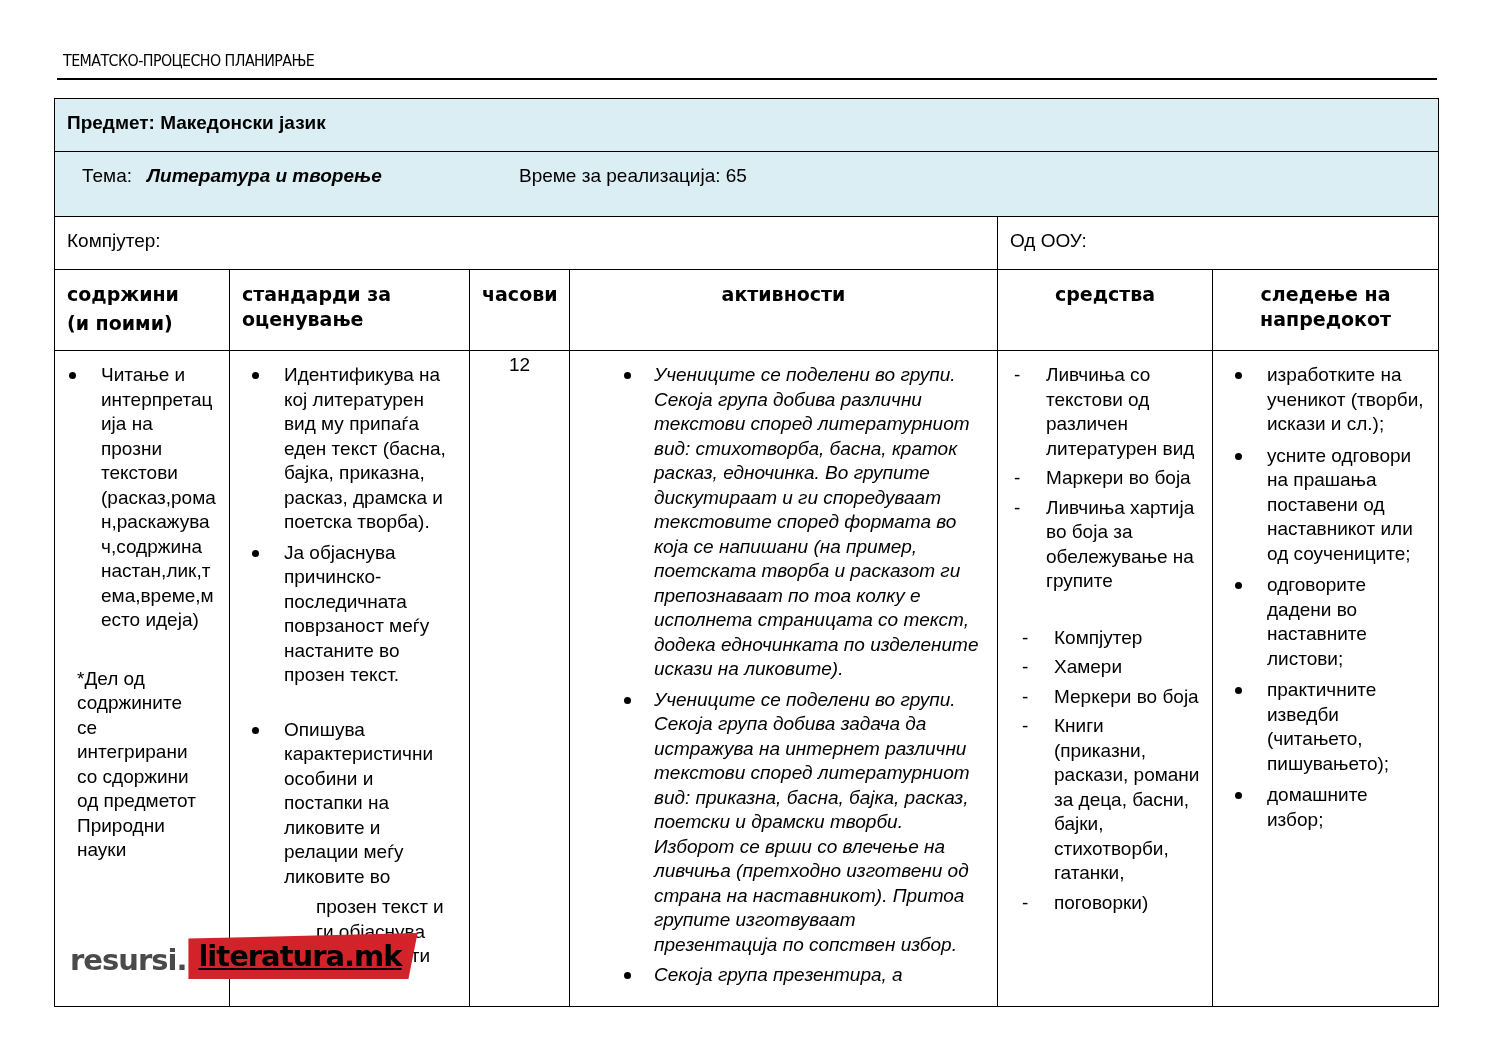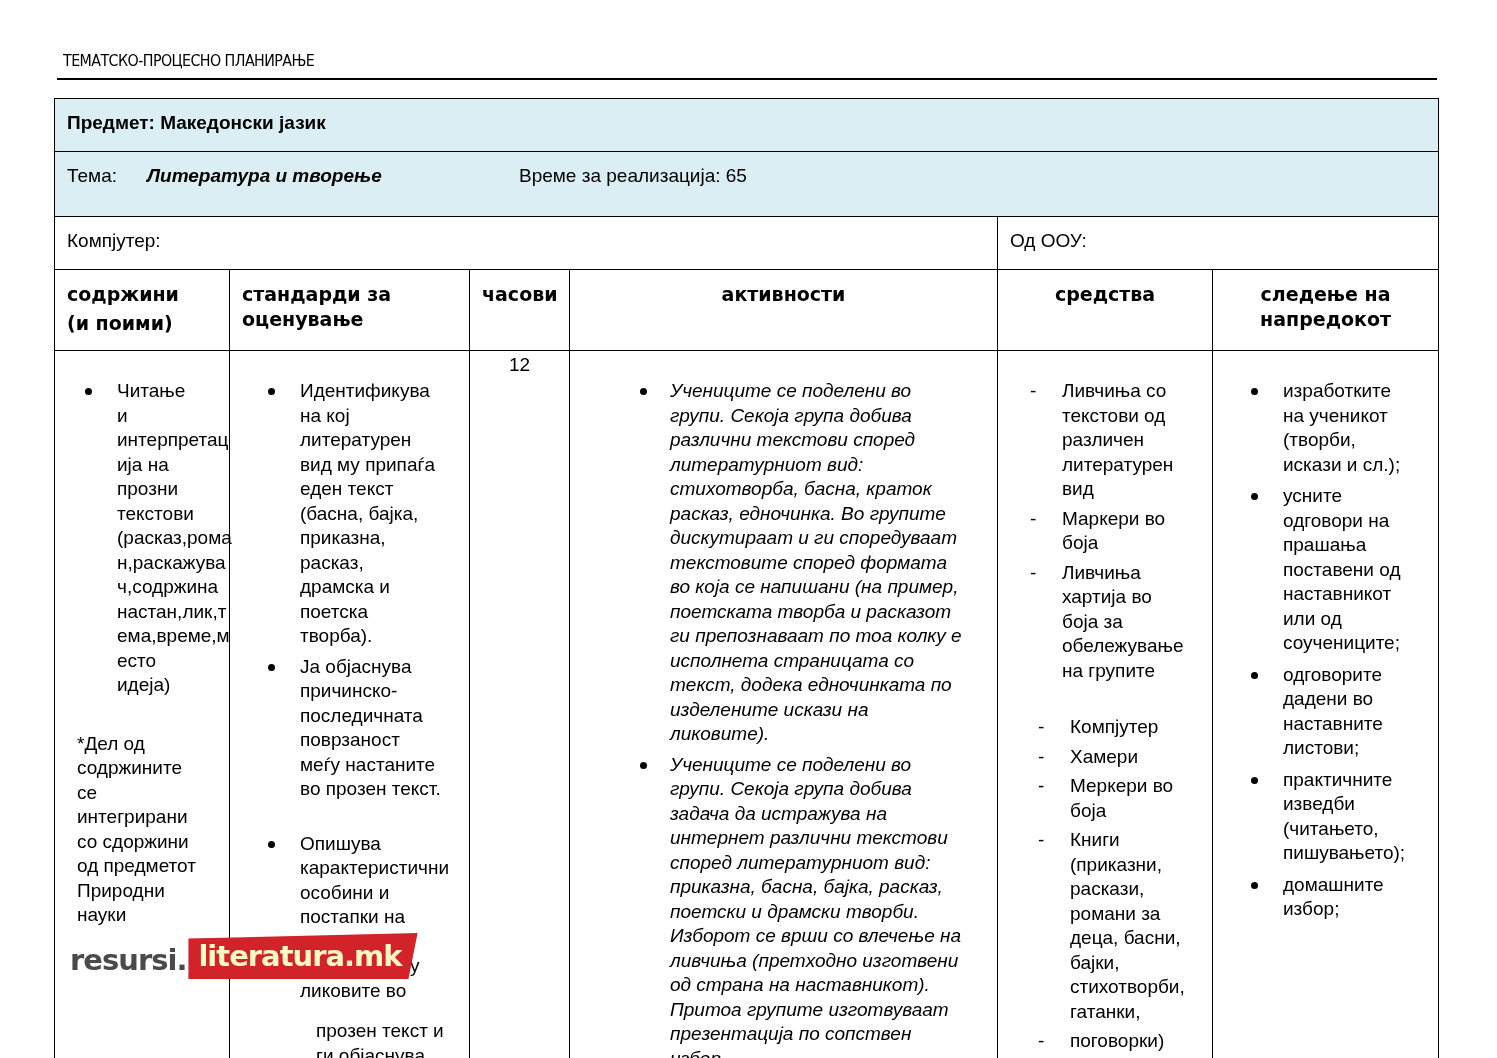--- a/index.html
+++ b/index.html
@@ -56,41 +56,41 @@
     }
     .row-subject td {
       height: 28px;
       padding: 2px 10px;
       font-weight: bold;
     }
     .row-topic td {
       height: 40px;
       padding: 2px 10px;
     }
-    .topic-label { display: inline-block; width: 80px; }
+    .topic-label { display: inline-block; width: 80px; text-align: center; }
     .topic-value { display: inline-block; width: 372px; font-weight: bold; font-style: italic; }
     .row-meta td {
       height: 28px;
       padding: 2px 10px;
     }
     .col-head td {
       height: 56px;
       font-weight: bold;
       font-family: "DejaVu Sans", sans-serif;
       font-size: 17px;
       padding: 2px 10px;
       border-radius: 26px;
     }
     .col-head td.center { text-align: center; }
     .body-row td {
       height: 625px;
     }
     ul.bul {
       list-style: none;
-      margin: 16px;
+      margin: 0;
       padding: 0;
     }
     ul.bul li {
       position: relative;
       margin-bottom: 6px;
     }
     ul.bul li .mark {
       position: absolute;
       left: 0;
       top: 0;
@@ -133,26 +133,27 @@
       color: #4a4a4a;
       font-weight: bold;
       letter-spacing: -1px;
       padding-top: 8px;
     }
     .logo-right {
       position: relative;
       font-family: "DejaVu Sans", sans-serif;
       font-size: 29px;
       font-weight: bold;
-      color: #fef9c3;
+      color: #000000;
       letter-spacing: -1px;
       padding: 6px 16px 6px 10px;
       margin-left: 2px;
       background: #d2232a;
       clip-path: polygon(0 12%, 100% 0, 96% 100%, 0 100%);
+      text-decoration: underline;
     }
   </style>
 </head>
 <body>
 
 <div class="page-header">ТЕМАТСКО-ПРОЦЕСНО ПЛАНИРАЊЕ</div>
 <div class="header-rule"></div>
 
 <table class="plan">
   <colgroup>

